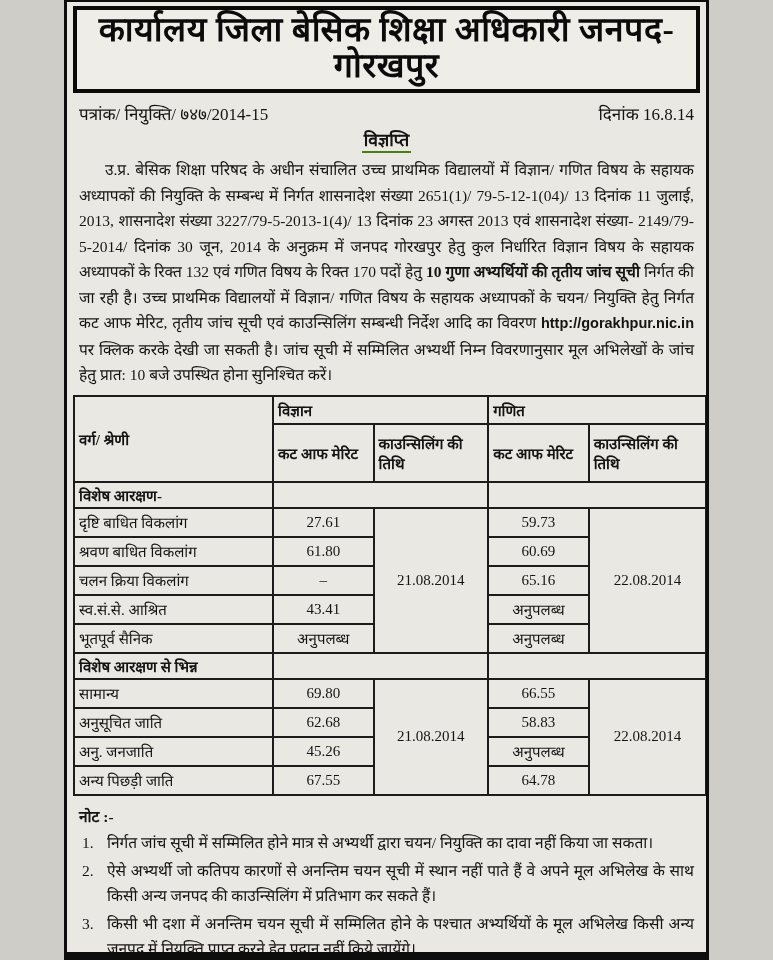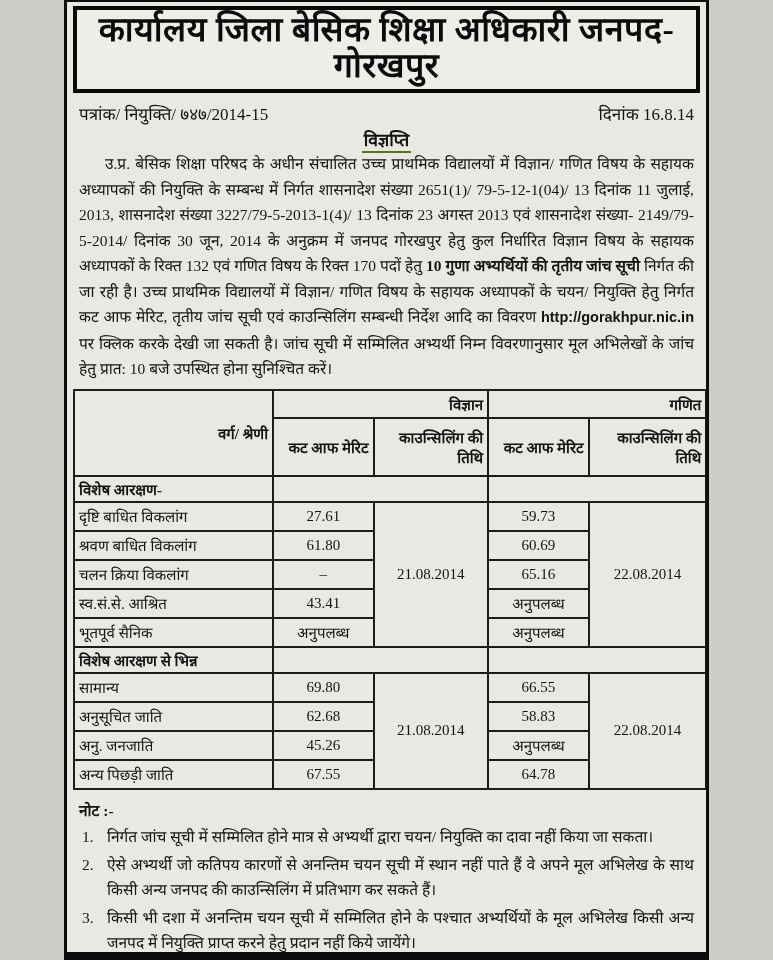--- a/index.html
+++ b/index.html
@@ -41,42 +41,42 @@
 
   .notice-heading {
     text-align: center;
     font-size: 17.5px;
     font-weight: bold;
     margin-top: 2px;
   }
   .notice-heading span { border-bottom: 2px solid #4d7c0f; padding: 0 2px 1px 2px; }
 
   .body-para {
-    margin: 0 6px 0 6px;
+    margin: 6px 6px 0 6px;
     font-size: 15.5px;
     line-height: 25.5px;
     text-align: justify;
     text-indent: 26px;
   }
   .body-para .bold-seg { font-weight: bold; }
   .body-para .url-seg { font-family: "Liberation Sans", "DejaVu Sans", sans-serif; font-weight: bold; font-size: 14.5px; }
 
   table.cutoff {
     border-collapse: collapse;
     width: 759px;
     margin: 7px auto 0 auto;
     font-size: 15px;
     table-layout: fixed;
   }
   table.cutoff th, table.cutoff td {
     border: 2px solid #1c1c1c;
     padding: 2px 4px;
     vertical-align: middle;
   }
-  table.cutoff th { font-weight: bold; text-align: right; }
+  table.cutoff th { font-weight: bold; text-align: left; }
   .col-category   { width: 198px; }
   .col-sci-merit  { width: 100px; }
   .col-sci-date   { width: 114px; }
   .col-math-merit { width: 100px; }
   .col-math-date  { width: 117px; }
   .col-venue      { width: 124px; }
 
   tr.hdr1 th { height: 28px; }
   tr.hdr2 th { height: 58px; }
   td.cat { text-align: left; padding-left: 7px; height: 29px; }

